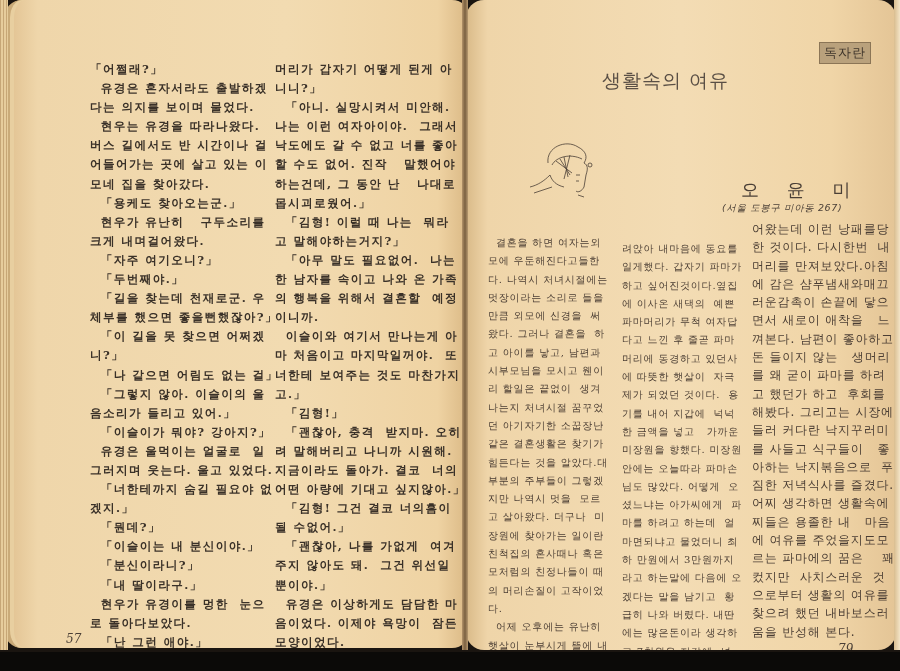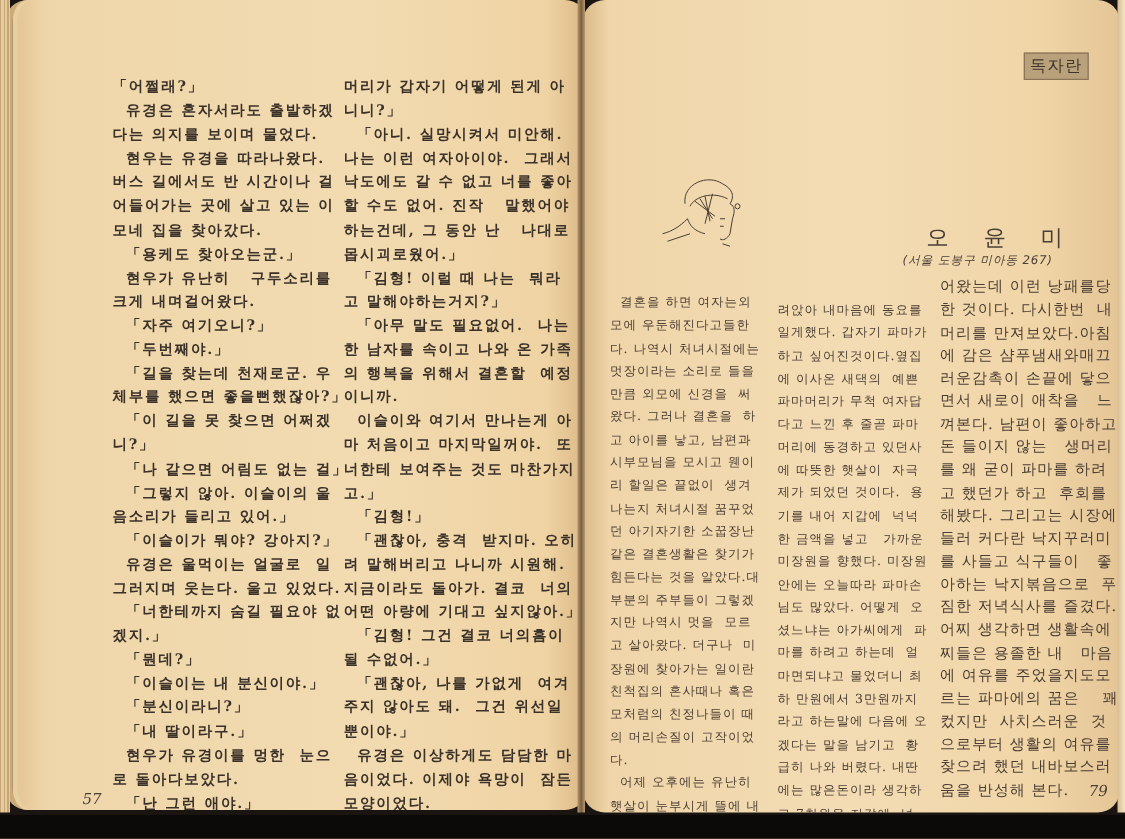--- a/index.html
+++ b/index.html
@@ -84,35 +84,36 @@
 <div class="book">
   <div class="page page-left">
     <div class="column col-l1" id="col-l1"><p>「어쩔래?」</p><p>  유경은 혼자서라도 출발하겠</p><p>다는 의지를 보이며 물었다.</p><p>  현우는 유경을 따라나왔다.</p><p>버스 길에서도 반 시간이나 걸</p><p>어들어가는 곳에 살고 있는 이</p><p>모네 집을 찾아갔다.</p><p>  「용케도 찾아오는군.」</p><p>  현우가 유난히   구두소리를</p><p>크게 내며걸어왔다.</p><p>  「자주 여기오니?」</p><p>  「두번째야.」</p><p>  「길을 찾는데 천재로군. 우</p><p>체부를 했으면 좋을뻔했잖아?」</p><p>  「이 길을 못 찾으면 어쩌겠</p><p>니?」</p><p>  「나 같으면 어림도 없는 걸」</p><p>  「그렇지 않아. 이슬이의 울</p><p>음소리가 들리고 있어.」</p><p>  「이슬이가 뭐야? 강아지?」</p><p>  유경은 울먹이는 얼굴로  일</p><p>그러지며 웃는다. 울고 있었다.</p><p>  「너한테까지 숨길 필요야 없</p><p>겠지.」</p><p>  「뭔데?」</p><p>  「이슬이는 내 분신이야.」</p><p>  「분신이라니?」</p><p>  「내 딸이라구.」</p><p>  현우가 유경이를 멍한  눈으</p><p>로 돌아다보았다.</p><p>  「난 그런 애야.」</p></div>
     <div class="column col-l2" id="col-l2"><p>머리가 갑자기 어떻게 된게 아</p><p>니니?」</p><p>  「아니. 실망시켜서 미안해.</p><p>나는 이런 여자아이야.  그래서</p><p>낙도에도 갈 수 없고 너를 좋아</p><p>할 수도 없어. 진작   말했어야</p><p>하는건데, 그 동안 난   나대로</p><p>몹시괴로웠어.」</p><p>  「김형! 이럴 때 나는  뭐라</p><p>고 말해야하는거지?」</p><p>  「아무 말도 필요없어.  나는</p><p>한 남자를 속이고 나와 온 가족</p><p>의 행복을 위해서 결혼할  예정</p><p>이니까.</p><p>  이슬이와 여기서 만나는게 아</p><p>마 처음이고 마지막일꺼야.  또</p><p>너한테 보여주는 것도 마찬가지</p><p>고.」</p><p>  「김형!」</p><p>  「괜찮아, 충격  받지마. 오히</p><p>려 말해버리고 나니까 시원해.</p><p>지금이라도 돌아가. 결코  너의</p><p>어떤 아량에 기대고 싶지않아.」</p><p>  「김형! 그건 결코 너의흠이</p><p>될 수없어.」</p><p>  「괜찮아, 나를 가없게  여겨</p><p>주지 않아도 돼.  그건 위선일</p><p>뿐이야.」</p><p>  유경은 이상하게도 담담한 마</p><p>음이었다. 이제야 욕망이  잠든</p><p>모양이었다.</p></div>
     <div class="page-num pn-left">57</div>
   </div>
   <div class="edge-strip"></div>
 
   <div class="page page-right">
     <div class="section-badge" style="left:353px;">독자란</div>
+    <div class="article-title" style="left:136px;">생활속의 여유</div>
     <svg class="illustration" style="left:60px; top:135px;" viewBox="0 0 80 70">
       <g fill="none" stroke="#4a3f36" stroke-width="0.8">
         <path d="M22 28 C 20 12, 40 4, 52 12 C 60 16, 62 22, 58 28"></path>
         <path d="M26 30 C 30 22, 44 18, 56 24"></path>
         <path d="M30 26 L 46 38 M34 24 L 44 40 M38 22 L 42 42 M44 20 L 38 44"></path>
         <path d="M58 28 C 62 30, 62 34, 60 40 L 58 52 C 56 56, 52 58, 50 56"></path>
         <path d="M50 40 L 54 40 M50 46 L 53 46"></path>
         <path d="M4 52 C 12 50, 18 46, 24 40 C 26 46, 30 50, 38 52"></path>
         <path d="M8 58 C 14 56, 20 54, 26 52"></path>
         <circle cx="64" cy="30" r="2"></circle>
         <path d="M52 60 L 58 62"></path>
       </g>
     </svg>
     <div class="author" style="left:275px;">오 윤 미</div>
     <div class="address" style="left:256px;">(서울 도봉구 미아동 267)</div>
     <div class="column col-r1" style="left:22px;" id="col-r1"><p>  결혼을 하면 여자는외</p><p>모에 우둔해진다고들한</p><p>다. 나역시 처녀시절에는</p><p>멋장이라는 소리로 들을</p><p>만큼 외모에 신경을  써</p><p>왔다. 그러나 결혼을  하</p><p>고 아이를 낳고, 남편과</p><p>시부모님을 모시고 웬이</p><p>리 할일은 끝없이  생겨</p><p>나는지 처녀시절 꿈꾸었</p><p>던 아기자기한 소꿉장난</p><p>같은 결혼생활은 찾기가</p><p>힘든다는 것을 알았다.대</p><p>부분의 주부들이 그렇겠</p><p>지만 나역시 멋을  모르</p><p>고 살아왔다. 더구나  미</p><p>장원에 찾아가는 일이란</p><p>친척집의 혼사때나 혹은</p><p>모처럼의 친정나들이 때</p><p>의 머리손질이 고작이었</p><p>다.</p><p>  어제 오후에는 유난히</p><p>햇살이 눈부시게 뜰에 내</p></div>
     <div class="column col-r2" style="left:156px;" id="col-r2"><p>려앉아 내마음에 동요를</p><p>일게했다. 갑자기 파마가</p><p>하고 싶어진것이다.옆집</p><p>에 이사온 새댁의  예쁜</p><p>파마머리가 무척 여자답</p><p>다고 느낀 후 줄곧 파마</p><p>머리에 동경하고 있던사</p><p>에 따뜻한 햇살이  자극</p><p>제가 되었던 것이다.  용</p><p>기를 내어 지갑에  넉넉</p><p>한 금액을 넣고   가까운</p><p>미장원을 향했다. 미장원</p><p>안에는 오늘따라 파마손</p><p>님도 많았다. 어떻게  오</p><p>셨느냐는 아가씨에게  파</p><p>마를 하려고 하는데  얼</p><p>마면되냐고 물었더니 최</p><p>하 만원에서 3만원까지</p><p>라고 하는말에 다음에 오</p><p>겠다는 말을 남기고  황</p><p>급히 나와 버렸다. 내딴</p><p>에는 많은돈이라 생각하</p><p>고 7천원을 지갑에  넣</p></div>
     <div class="column col-r3" style="left:286px;" id="col-r3"><p>어왔는데 이런 낭패를당</p><p>한 것이다. 다시한번  내</p><p>머리를 만져보았다.아침</p><p>에 감은 샴푸냄새와매끄</p><p>러운감촉이 손끝에 닿으</p><p>면서 새로이 애착을   느</p><p>껴본다. 남편이 좋아하고</p><p>돈 들이지 않는   생머리</p><p>를 왜 굳이 파마를 하려</p><p>고 했던가 하고  후회를</p><p>해봤다. 그리고는 시장에</p><p>들러 커다란 낙지꾸러미</p><p>를 사들고 식구들이   좋</p><p>아하는 낙지볶음으로  푸</p><p>짐한 저녁식사를 즐겼다.</p><p>어찌 생각하면 생활속에</p><p>찌들은 용졸한 내   마음</p><p>에 여유를 주었을지도모</p><p>르는 파마에의 꿈은    꽤</p><p>컸지만  사치스러운  것</p><p>으로부터 생활의 여유를</p><p>찾으려 했던 내바보스러</p><p>움을 반성해 본다.</p></div>
-    <div class="page-num pn-right" style="left:405px;">79</div>
+    <div class="page-num pn-right" style="left:372px;margin-top:16px;">79</div>
   </div>
   <div class="gutter"></div>
   <div class="right-edge"></div>
 </div>
 
 </body></html>

